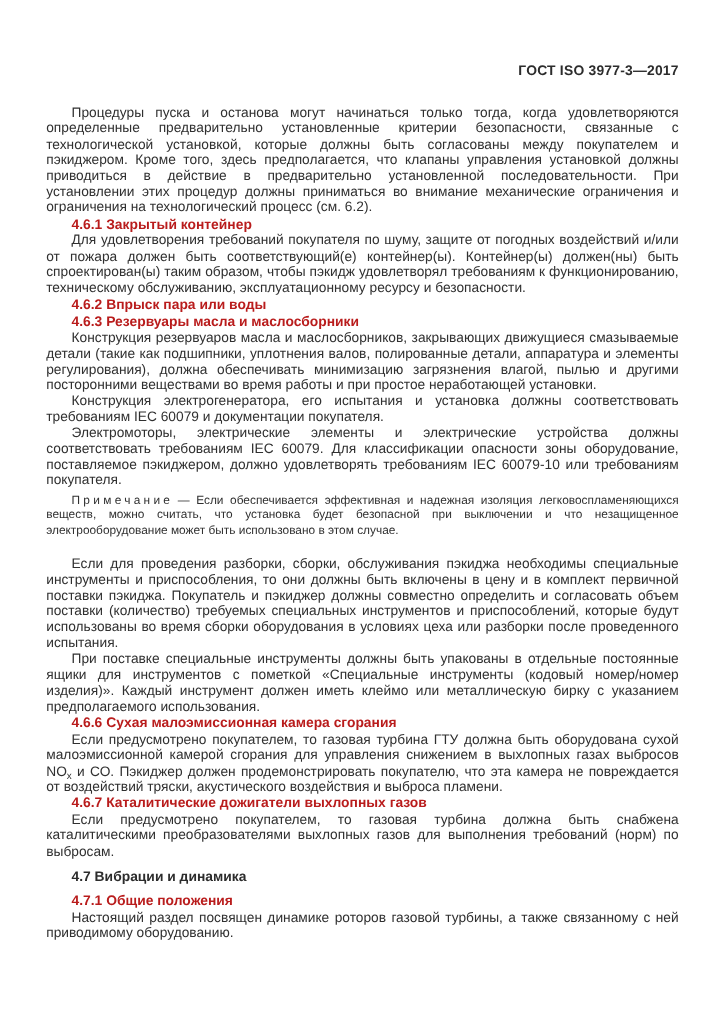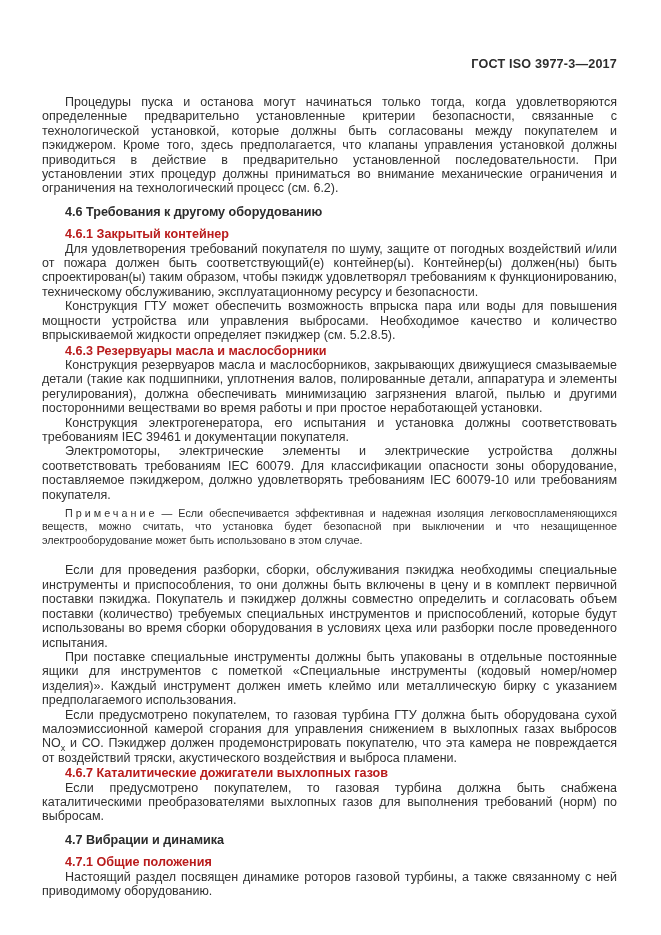--- a/index.html
+++ b/index.html
@@ -69,38 +69,38 @@
 <body>
 
 <div class="page">
 
   <div class="doc-header">ГОСТ ISO 3977-3—2017</div>
 
   <div class="body-text">
 
     <p class="para">Процедуры пуска и останова могут начинаться только тогда, когда удовлетворяются определенные предварительно установленные критерии безопасности, связанные с технологической установкой, которые должны быть согласованы между покупателем и пэкиджером. Кроме того, здесь предполагается, что клапаны управления установкой должны приводиться в действие в предварительно установленной последовательности. При установлении этих процедур должны приниматься во внимание механические ограничения и ограничения на технологический процесс (см. 6.2).</p>
 
-    <div class="h2">4.6 Требования к другому оборудованию</div>
 
     <div class="h3">4.6.1 Закрытый контейнер</div>
     <p class="para">Для удовлетворения требований покупателя по шуму, защите от погодных воздействий и/или от пожара должен быть соответствующий(е) контейнер(ы). Контейнер(ы) должен(ны) быть спроектирован(ы) таким образом, чтобы пэкидж удовлетворял требованиям к функционированию, техническому обслуживанию, эксплуатационному ресурсу и безопасности.</p>
 
-    <p class="para">Конструкция ГТУ может обеспечить возможность впрыска пара или воды для повышения мощности устройства или управления выбросами. Необходимое качество и количество впрыскиваемой жидкости определяет пэкиджер (см. 5.2.8.5).</p>
+    <div class="h3">4.6.2 Впрыск пара или воды</div>
 
     <div class="h3">4.6.3 Резервуары масла и маслосборники</div>
     <p class="para">Конструкция резервуаров масла и маслосборников, закрывающих движущиеся смазываемые детали (такие как подшипники, уплотнения валов, полированные детали, аппаратура и элементы регулирования), должна обеспечивать минимизацию загрязнения влагой, пылью и другими посторонними веществами во время работы и при простое неработающей установки.</p>
 
-    <p class="para">Конструкция электрогенератора, его испытания и установка должны соответствовать требованиям IEC 39461 и документации покупателя.</p>
+    <p class="para">Конструкция электрогенератора, его испытания и установка должны соответствовать требованиям IEC 60079 и документации покупателя.</p>
     <p class="para">Электромоторы, электрические элементы и электрические устройства должны соответствовать требованиям IEC 60079. Для классификации опасности зоны оборудование, поставляемое пэкиджером, должно удовлетворять требованиям IEC 60079-10 или требованиям покупателя.</p>
 
     <p class="note"><span class="note-label">Примечание</span><span>— Если обеспечивается эффективная и надежная изоляция легковоспламеняющихся веществ, можно считать, что установка будет безопасной при выключении и что незащищенное электрооборудование может быть использовано в этом случае.</span></p>
 
     <p class="para">Если для проведения разборки, сборки, обслуживания пэкиджа необходимы специальные инструменты и приспособления, то они должны быть включены в цену и в комплект первичной поставки пэкиджа. Покупатель и пэкиджер должны совместно определить и согласовать объем поставки (количество) требуемых специальных инструментов и приспособлений, которые будут использованы во время сборки оборудования в условиях цеха или разборки после проведенного испытания.</p>
     <p class="para">При поставке специальные инструменты должны быть упакованы в отдельные постоянные ящики для инструментов с пометкой «Специальные инструменты (кодовый номер/номер изделия)». Каждый инструмент должен иметь клеймо или металлическую бирку с указанием предполагаемого использования.</p>
 
+    <div class="h3">4.6.6 Сухая малоэмиссионная камера сгорания</div>
     <p class="para"><span>Если предусмотрено покупателем, то газовая турбина ГТУ должна быть оборудована сухой малоэмиссионной камерой сгорания для управления снижением в выхлопных газах выбросов </span><span>NO</span><sub class="formula-sub">x</sub><span> и СО. Пэкиджер должен продемонстрировать покупателю, что эта камера не повреждается от воздействий тряски, акустического воздействия и выброса пламени.</span></p>
 
     <div class="h3">4.6.7 Каталитические дожигатели выхлопных газов</div>
     <p class="para">Если предусмотрено покупателем, то газовая турбина должна быть снабжена каталитическими преобразователями выхлопных газов для выполнения требований (норм) по выбросам.</p>
 
     <div class="h2">4.7 Вибрации и динамика</div>
 
     <div class="h3">4.7.1 Общие положения</div>
     <p class="para">Настоящий раздел посвящен динамике роторов газовой турбины, а также связанному с ней приводимому оборудованию.</p>
 

